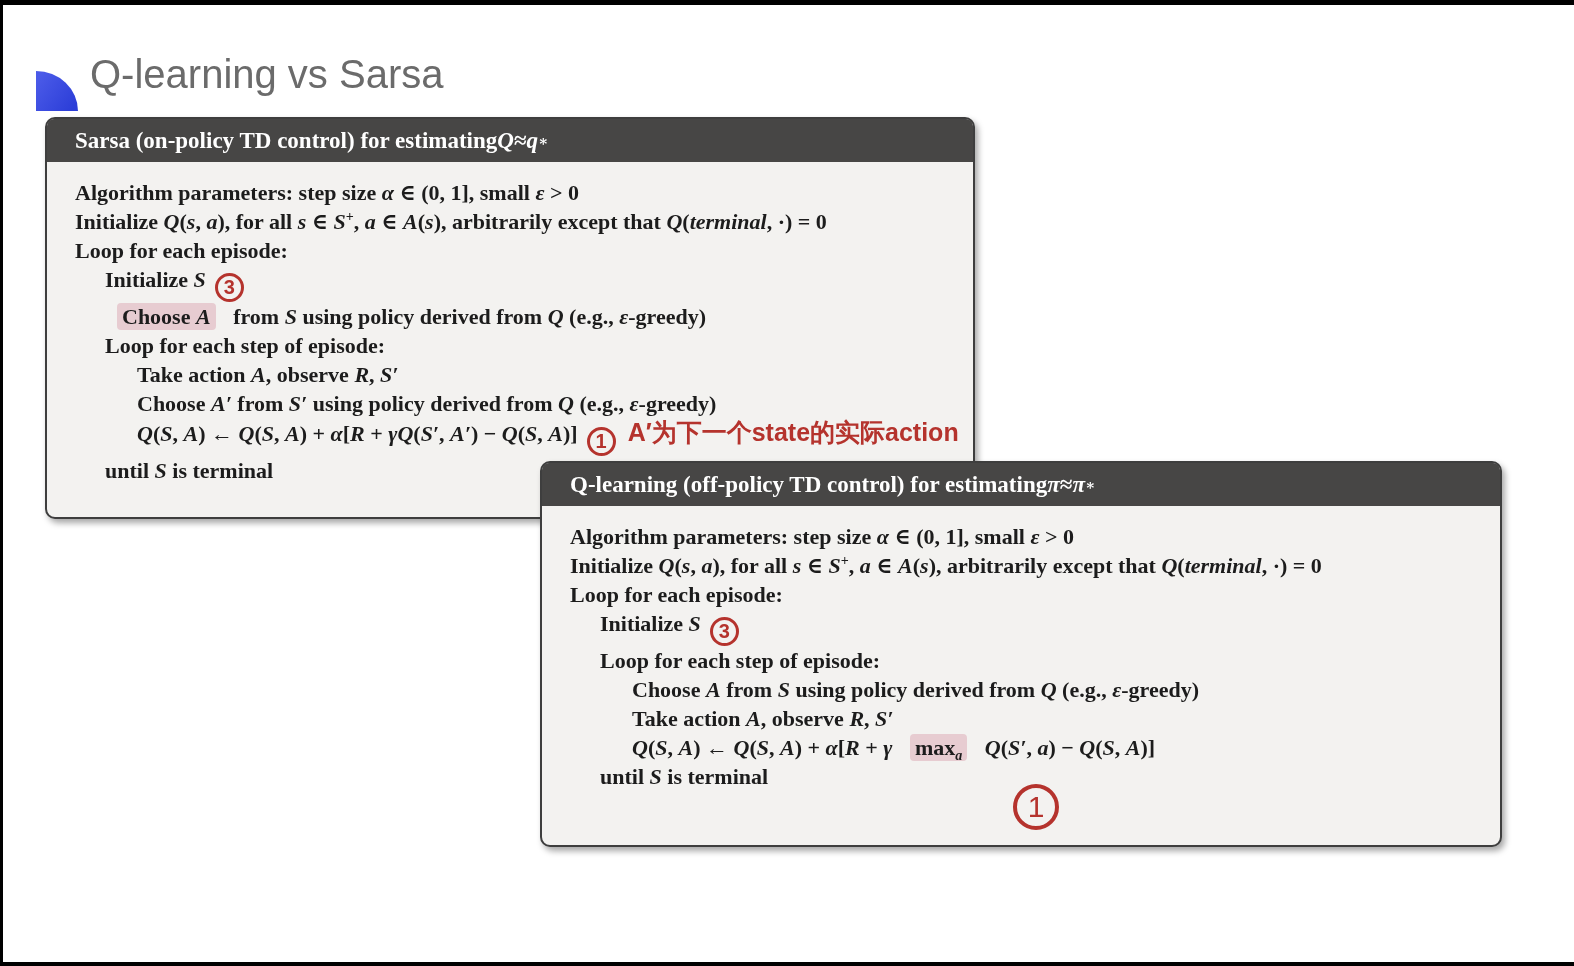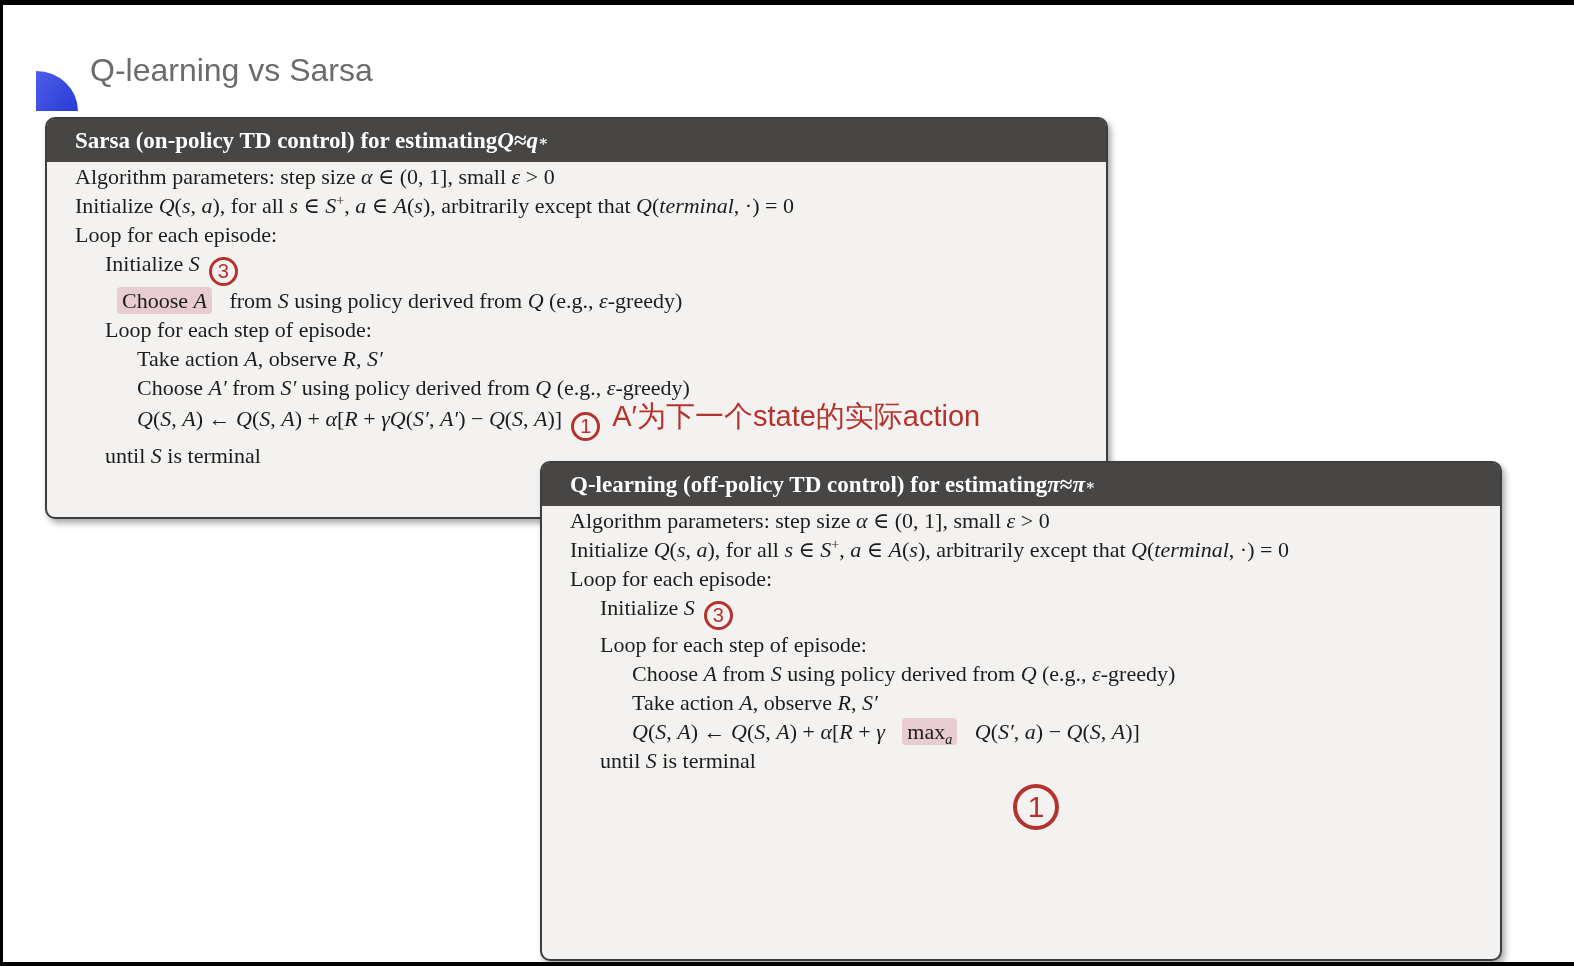--- a/index.html
+++ b/index.html
@@ -13,44 +13,44 @@
   .edge-left   { top:0; left:0; width:3px; height:966px; }
   .edge-bottom { bottom:0; left:0; width:1574px; height:4px; }
 
   .accent-shape {
     position:absolute; left:36px; top:71px; width:42px; height:40px;
     border-top-right-radius:100% 100%;
     background:linear-gradient(125deg, var(--accent-blue,#4a5ae8) 10%, #2c3ed8 90%);
   }
   .page-title {
     position:absolute; left:90px; top:52px;
-    font-size:32px; font-weight:400; color:var(--title-gray,#6b6b6b);
+    font-size:40px; font-weight:400; color:var(--title-gray,#6b6b6b);
     letter-spacing:0px;
   }
 
   .algo-box {
     position:absolute;
     border:2px solid var(--border-dark,#3e3e3e);
     border-radius:10px;
     background:var(--body-gray,#f3f2f0);
     box-shadow:3px 4px 6px rgba(0,0,0,0.35);
   }
-  #box-sarsa     { left:45px;  top:117px; width:1063px; height:402px; z-index:1; }
-  #box-qlearning { left:540px; top:461px; width:962px; height:500px; z-index:2; }
+  #box-sarsa     { left:45px;  top:117px; width:930px; height:402px; z-index:1; }
+  #box-qlearning { left:540px; top:461px; width:962px; height:386px; z-index:2; }
 
   .algo-header {
     height:43px; background:var(--header-dark,#474645); color:#ffffff;
     font-family:"Liberation Serif","DejaVu Serif",serif; font-weight:bold; font-size:23px;
     display:flex; align-items:center; padding-left:28px;
     border-radius:7px 7px 0 0; white-space:nowrap;
   }
   .algo-body {
-    padding:0 18px 12px 28px;
+    padding:16px 18px 12px 28px;
     font-family:"Liberation Serif","DejaVu Serif",serif;
-    font-size:22px; color:#1c1c1c;
+    font-size:22px; color:#1c1c1c;font-weight:bold;
   }
   .algo-line { line-height:29px; white-space:nowrap; }
   .algo-line.gap { }
   .ind1 { padding-left:30px; }
   .ind2 { padding-left:62px; }
 
   .mi { font-style:italic; }
   sup, sub { font-size:64%; line-height:0; }
   .isub { font-style:italic; }
 
@@ -62,21 +62,21 @@
     display:inline-flex; align-items:center; justify-content:center;
     width:29px; height:29px; border:3px solid var(--annotation-red,#b1302a);
     border-radius:50%; color:var(--annotation-red,#b1302a);
     font-family:"Liberation Sans", sans-serif; font-size:20px;
     margin-left:9px; vertical-align:-7px;
     font-style:normal;
   }
   .note-red {
     color:var(--annotation-red,#c23a32);
     font-family:"Liberation Sans", sans-serif;
-    font-size:29px; margin-left:12px; font-style:normal;
+    font-size:25px; margin-left:12px; font-style:normal;
   }
 
   .qnote {
     position:absolute; left:1013px; top:784px; z-index:10;
     display:flex; align-items:center;
     color:var(--annotation-red,#b1302a);
     font-size:31px; font-weight:400; white-space:nowrap;
   }
   .qnote .bigcirc {
     display:inline-flex; align-items:center; justify-content:center;

